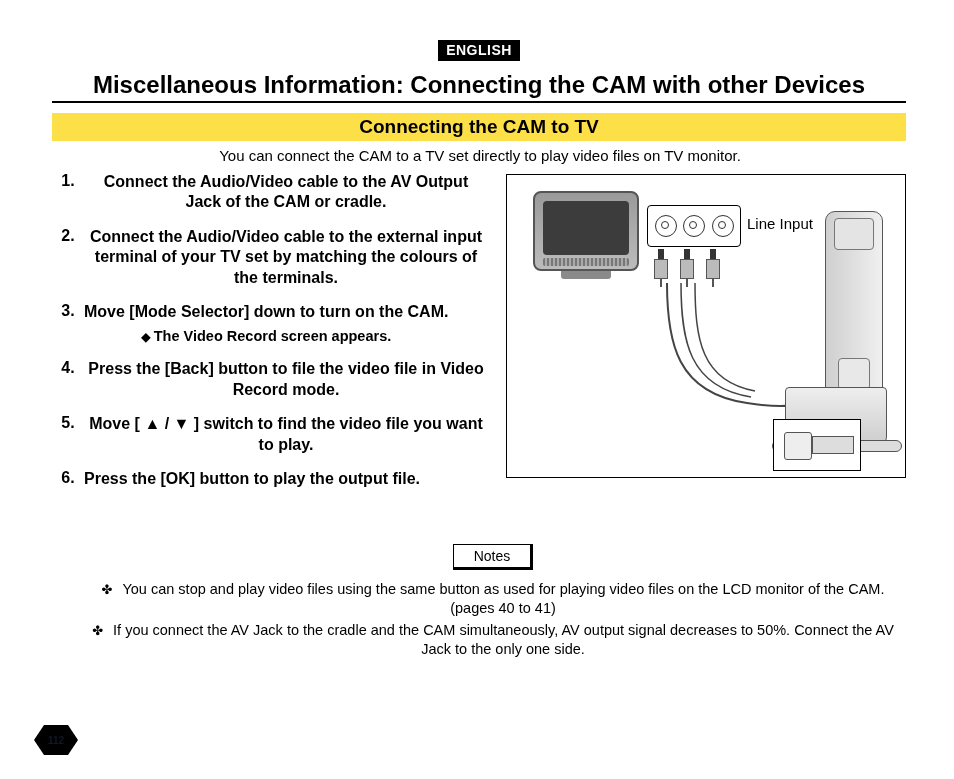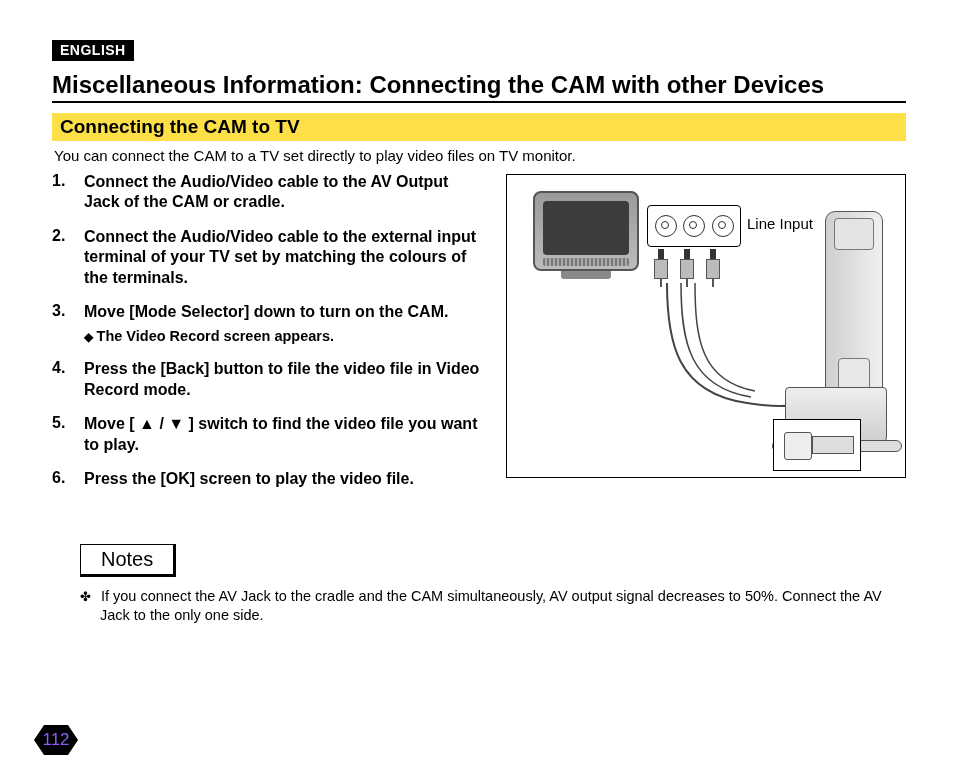--- a/index.html
+++ b/index.html
@@ -12,20 +12,21 @@
     color: #000;
     position: relative;
     -webkit-font-smoothing: antialiased;
   }
   .page {
     position: relative;
     width: 954px;
     height: 779px;
     padding: 40px 48px 0 52px;
     box-sizing: border-box;
+    text-align: center;
   }
   .lang-badge {
     display: inline-block;
     background: #000;
     color: #fff;
     font-weight: bold;
     font-size: 14px;
     padding: 2px 8px 3px 8px;
     letter-spacing: 0.5px;
     margin-bottom: 6px;
@@ -269,21 +270,21 @@
   
   .notes-box {
     margin: 40px 0 0 28px;
   }
   .notes-label {
     display: inline-block;
     border: 1px solid #000;
     border-right: 3px solid #000;
     border-bottom: 3px solid #000;
     padding: 3px 20px;
-    font-size: 20px;
+    font-size: 14px;
     background: #fff;
   }
   ul.notes {
     list-style: none;
     padding: 0;
     margin: 10px 0 0 0;
   }
   ul.notes li {
     font-size: 14.5px;
     line-height: 1.35;
@@ -302,23 +303,23 @@
     left: 34px;
     bottom: 24px;
     width: 44px; height: 30px;
     display: flex;
     align-items: center;
     justify-content: center;
   }
   .page-num svg { position: absolute; left:0; top:0; }
   .page-num span {
     position: relative;
-    color: #8b5cf6;
-    font-weight: normal;
-    font-size: 17px;
+    color: #0f172a;
+    font-weight: bold;
+    font-size: 10px;
   }
 </style>
 </head>
 <body>
 
 <div class="page">
 
   <div class="lang-badge">ENGLISH</div>
 
   <h1 class="page-title">Miscellaneous Information: Connecting the CAM with other Devices</h1>
@@ -348,21 +349,21 @@
         <li>
           <span class="num">4.</span>
           <span class="body">Press the [Back] button to file the video file in Video Record mode.</span>
         </li>
         <li>
           <span class="num">5.</span>
           <span class="body">Move [ ▲ / ▼ ] switch to find the video file you want to play.</span>
         </li>
         <li>
           <span class="num">6.</span>
-          <span class="body">Press the [OK] screen to play the video file.</span>
+          <span class="body">Press the [OK] button to play the output file.</span>
         </li>
       </ol>
     </div>
 
     <div class="figure-col">
       <div class="figure-box">
         <div class="tv">
           <div class="bezel">
               <div class="screen"></div>
               <div class="speaker"></div>
@@ -405,20 +406,21 @@
           <div class="port"></div>
           <div class="miniplug"></div>
         </div>
       </div>
     </div>
   </div>
 
   <div class="notes-box">
     <div class="notes-label">Notes</div>
     <ul class="notes">
+      <li>You can stop and play video files using the same button as used for playing video files on the LCD monitor of the CAM. (pages 40 to 41)</li>
       <li>If you connect the AV Jack to the cradle and the CAM simultaneously, AV output signal decreases to 50%. Connect the AV Jack to the only one side.</li>
     </ul>
   </div>
 
   <div class="page-num">
     <svg width="44" height="30" viewBox="0 0 44 30">
       <polygon points="0,15 10,0 34,0 44,15 34,30 10,30" fill="#000"></polygon>
     </svg>
     <span>112</span>
   </div>

